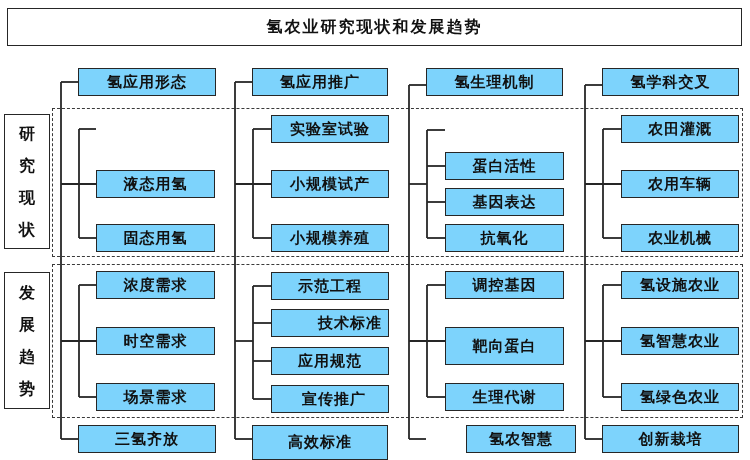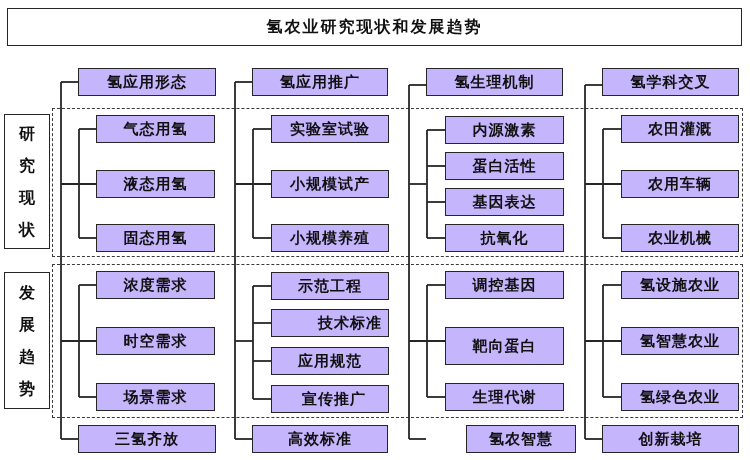--- a/index.html
+++ b/index.html
@@ -7,21 +7,21 @@
     position:relative;
     width:750px;height:460px;
     background:#ffffff;
     font-family:"Liberation Serif","DejaVu Serif",serif;
     color:#111;
     overflow:hidden;
   }
   .box{
     position:absolute;
     box-sizing:border-box;
-    background:#c4b5fd;
+    background:#7dd3fc;
     border:1.6px solid #262626;
     display:flex;align-items:center;justify-content:center;
     font-weight:bold;
     font-size:15px;
     letter-spacing:1px;
     white-space:nowrap;
     z-index:3;
   }
   .title-box{
     position:absolute;left:7px;top:8px;width:735px;height:38px;
@@ -115,29 +115,27 @@
   <div class="title-box">氢农业研究现状和发展趋势</div>
 
   <div class="side-label" style="left:4px;top:114px;width:38px;height:135px;">研究现状</div>
   <div class="side-label" style="left:4px;top:272px;width:38px;height:137px;">发展趋势</div>
 
   <div class="box" style="left:78px;top:68px;width:138px;height:28px;">氢应用形态</div>
   <div class="box" style="left:252px;top:68px;width:136px;height:28px;">氢应用推广</div>
   <div class="box" style="left:426px;top:68px;width:137px;height:28px;">氢生理机制</div>
   <div class="box" style="left:602px;top:68px;width:137px;height:28px;">氢学科交叉</div>
 
-  <div class="box" style="left:96px;top:115px;width:119px;height:28px;">气态用氢</div>
   <div class="box" style="left:96px;top:170px;width:119px;height:28px;">液态用氢</div>
   <div class="box" style="left:96px;top:224px;width:119px;height:28px;">固态用氢</div>
 
   <div class="box" style="left:271px;top:115px;width:118px;height:28px;">实验室试验</div>
   <div class="box" style="left:271px;top:170px;width:118px;height:28px;">小规模试产</div>
   <div class="box" style="left:271px;top:224px;width:118px;height:28px;">小规模养殖</div>
 
-  <div class="box" style="left:445px;top:116px;width:119px;height:28px;">内源激素</div>
   <div class="box" style="left:445px;top:152px;width:119px;height:28px;">蛋白活性</div>
   <div class="box" style="left:445px;top:188px;width:119px;height:28px;">基因表达</div>
   <div class="box" style="left:445px;top:224px;width:119px;height:28px;">抗氧化</div>
 
   <div class="box" style="left:621px;top:115px;width:118px;height:28px;">农田灌溉</div>
   <div class="box" style="left:621px;top:170px;width:118px;height:28px;">农用车辆</div>
   <div class="box" style="left:621px;top:224px;width:118px;height:28px;">农业机械</div>
 
   <div class="box" style="left:96px;top:271px;width:119px;height:28px;">浓度需求</div>
   <div class="box" style="left:96px;top:327px;width:119px;height:28px;">时空需求</div>
@@ -150,17 +148,17 @@
 
   <div class="box" style="left:445px;top:271px;width:119px;height:28px;">调控基因</div>
   <div class="box" style="left:445px;top:327px;width:119px;height:38px;">靶向蛋白</div>
   <div class="box" style="left:445px;top:383px;width:119px;height:28px;">生理代谢</div>
 
   <div class="box" style="left:621px;top:271px;width:118px;height:28px;">氢设施农业</div>
   <div class="box" style="left:621px;top:327px;width:118px;height:28px;">氢智慧农业</div>
   <div class="box" style="left:621px;top:383px;width:118px;height:28px;">氢绿色农业</div>
 
   <div class="box" style="left:78px;top:425px;width:138px;height:28px;">三氢齐放</div>
-  <div class="box" style="left:252px;top:425px;width:136px;height:28px;">高效标准</div>
+  <div class="box" style="left:252px;top:425px;width:136px;height:35px;">高效标准</div>
   <div class="box" style="left:426px;top:425px;width:110px;height:28px;margin-left:40px;">氢农智慧</div>
   <div class="box" style="left:602px;top:425px;width:137px;height:28px;">创新栽培</div>
 
 </div>
 
 </body></html>

